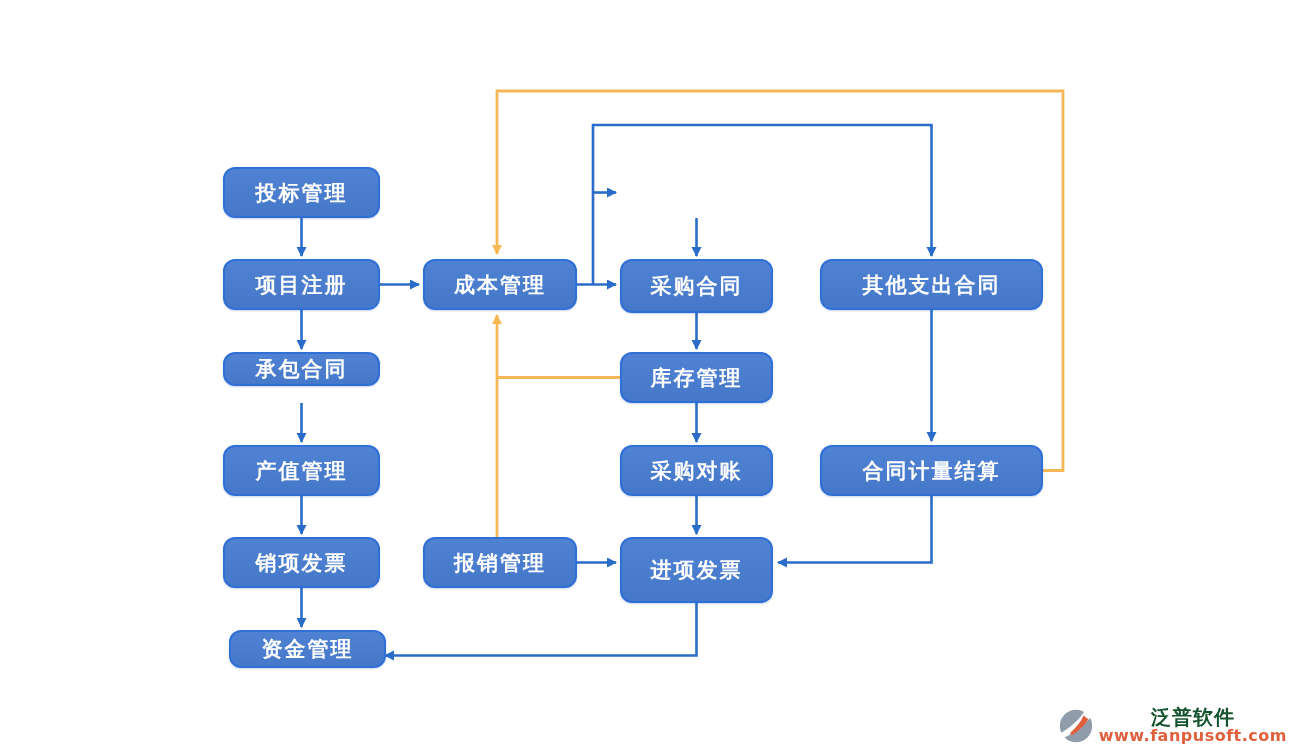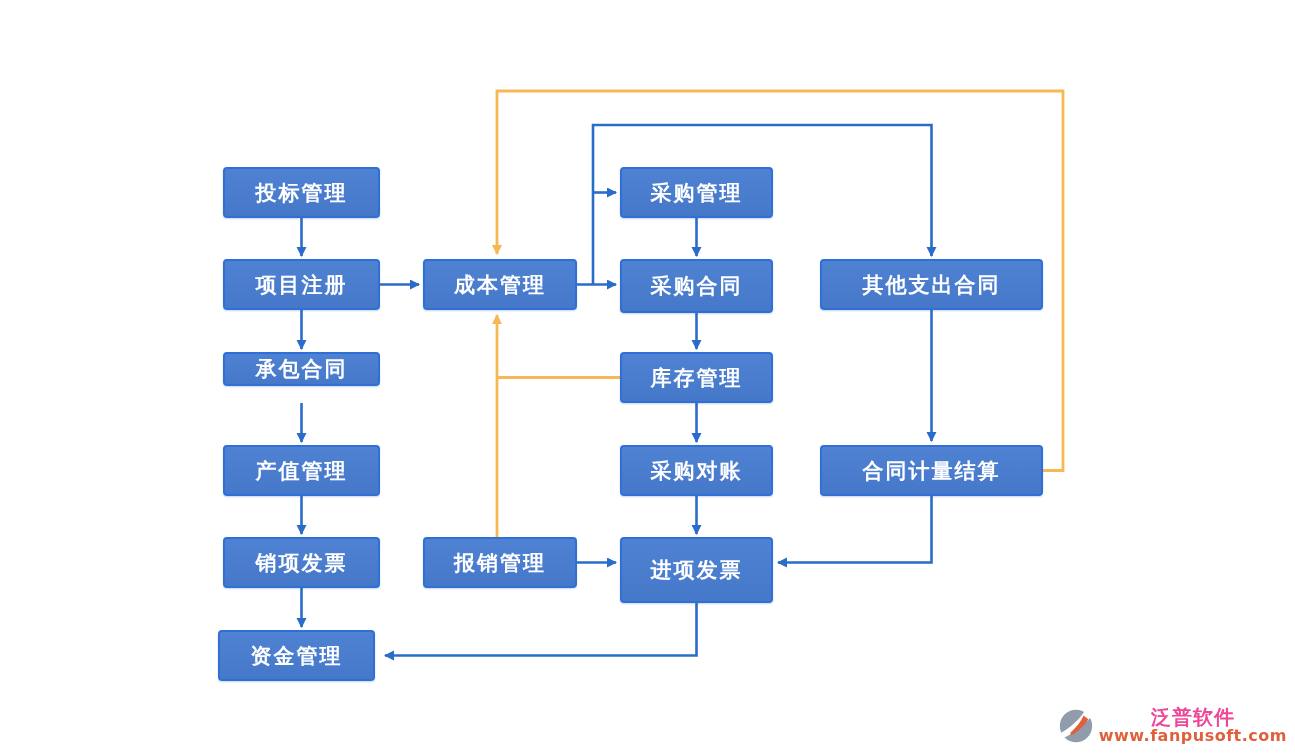--- a/index.html
+++ b/index.html
@@ -22,21 +22,21 @@
     pointer-events: none;
   }
   .node {
     position: absolute;
     box-sizing: border-box;
     display: flex;
     align-items: center;
     justify-content: center;
     background: linear-gradient(180deg, #5082d3 0%, #4678ca 100%);
     border: 2px solid #2f6fd6;
-    border-radius: 4px;
+    border-radius: 12px;
     color: #ffffff;
     font-size: 21px;
     font-weight: 600;
     letter-spacing: 2px;
     white-space: nowrap;
     box-shadow: 0 1px 2px rgba(40, 90, 180, 0.25);
   }
   .logo {
     position: absolute;
     right: 8px;
@@ -48,21 +48,21 @@
   .logo-icon svg {
     display: block;
   }
   .logo-text {
     display: flex;
     flex-direction: column;
     align-items: center;
     line-height: 1.05;
   }
   .logo-name {
-    color: #ec4899;
+    color: #14532d;
     font-size: 20px;
     font-weight: 700;
     letter-spacing: 1px;
   }
   .logo-site {
     color: #e0603c;
     font-size: 16px;
     font-weight: 700;
     letter-spacing: 0.5px;
   }
@@ -107,26 +107,25 @@
       <path d="M497 537 V315" marker-end="url(#mo)"></path>
       <path d="M620 377.5 H498"></path>
     </g>
   </svg>
 
   <div class="node" style="left:223px; top:167px; width:157px; height:51px">投标管理</div>
   <div class="node" style="left:223px; top:259px; width:157px; height:51px">项目注册</div>
   <div class="node" style="left:223px; top:352px; width:157px; height:34px">承包合同</div>
   <div class="node" style="left:223px; top:445px; width:157px; height:51px">产值管理</div>
   <div class="node" style="left:223px; top:537px; width:157px; height:51px">销项发票</div>
-  <div class="node" style="left:218px; top:630px; width:157px; height:51px">资金管理</div>
+  <div class="node" style="left:229px; top:630px; width:157px; height:38px">资金管理</div>
 
   <div class="node" style="left:423px; top:259px; width:154px; height:51px">成本管理</div>
   <div class="node" style="left:423px; top:537px; width:154px; height:51px">报销管理</div>
 
-  <div class="node" style="left:620px; top:167px; width:153px; height:51px">采购管理</div>
   <div class="node" style="left:620px; top:259px; width:153px; height:54px">采购合同</div>
   <div class="node" style="left:620px; top:352px; width:153px; height:51px">库存管理</div>
   <div class="node" style="left:620px; top:445px; width:153px; height:51px">采购对账</div>
   <div class="node" style="left:620px; top:537px; width:153px; height:66px">进项发票</div>
 
   <div class="node" style="left:820px; top:445px; width:223px; height:51px">合同计量结算</div>
   <div class="node" style="left:820px; top:259px; width:223px; height:51px">其他支出合同</div>
 
   <div class="logo">
     <span class="logo-icon">

